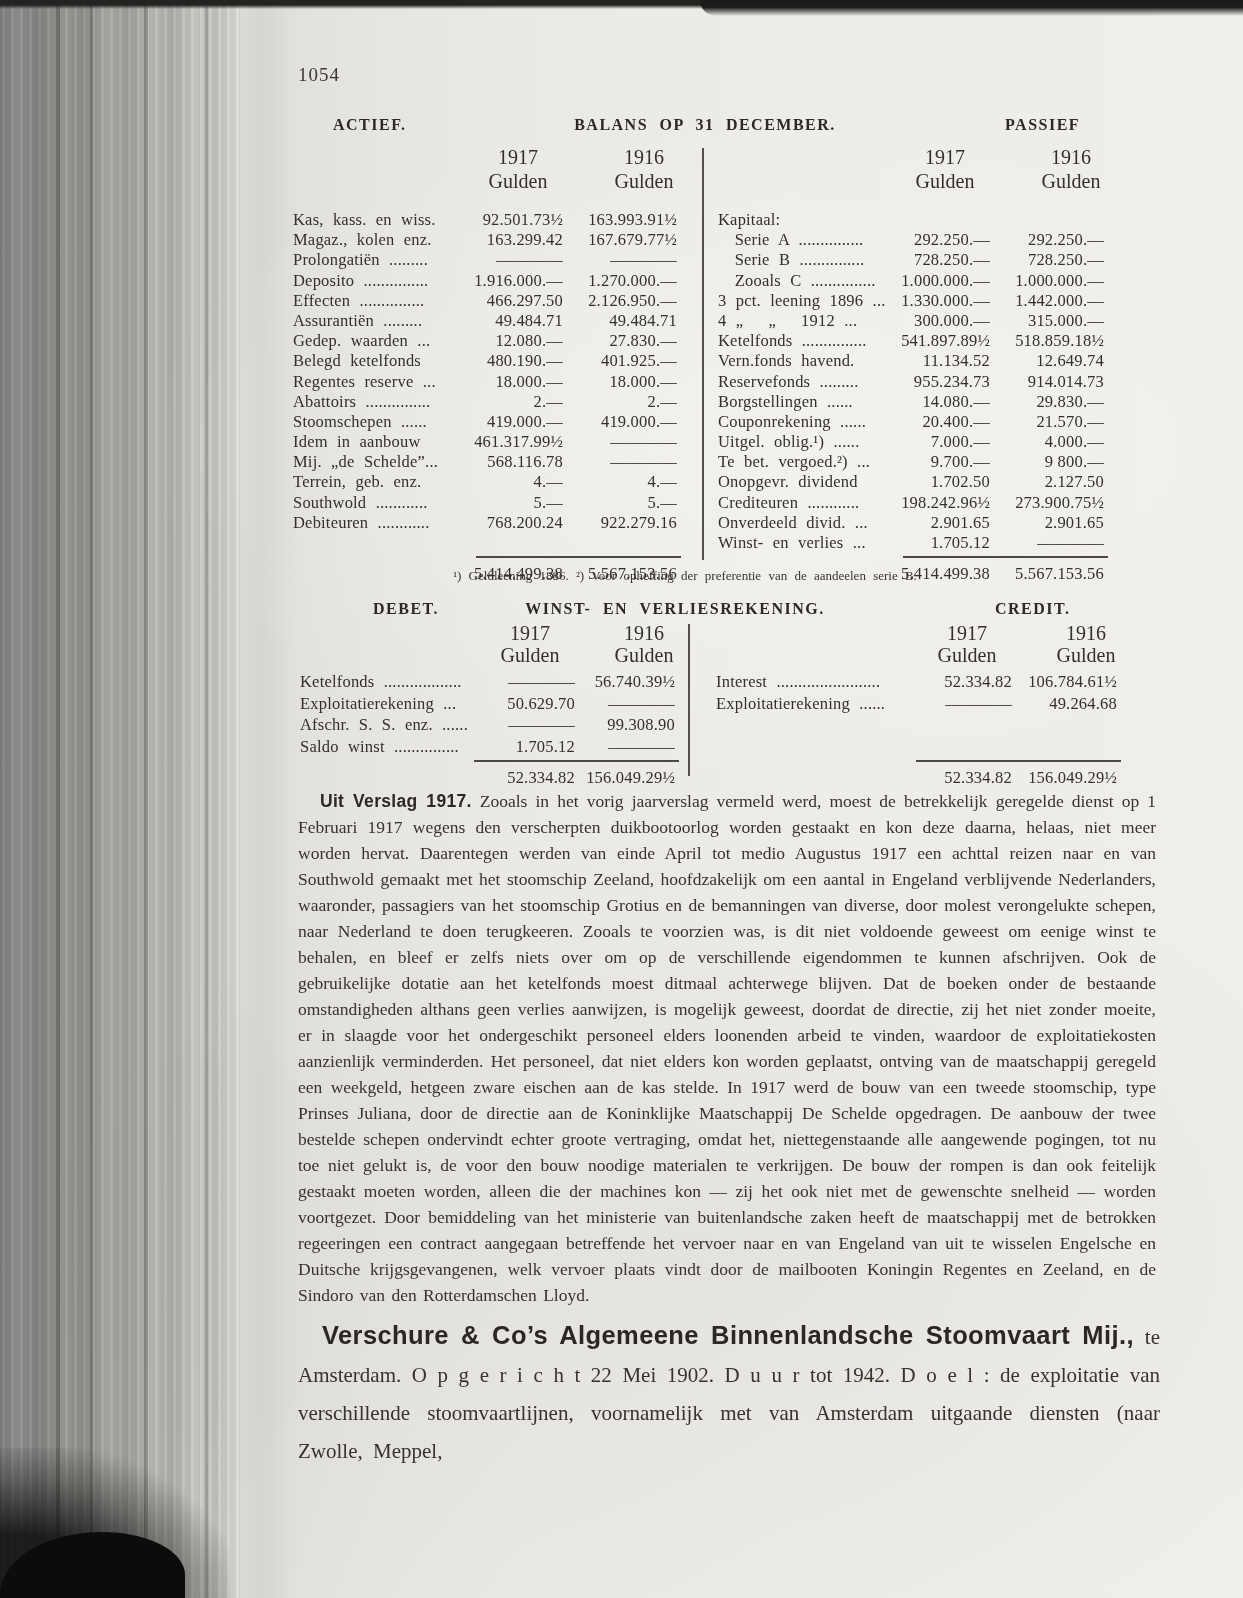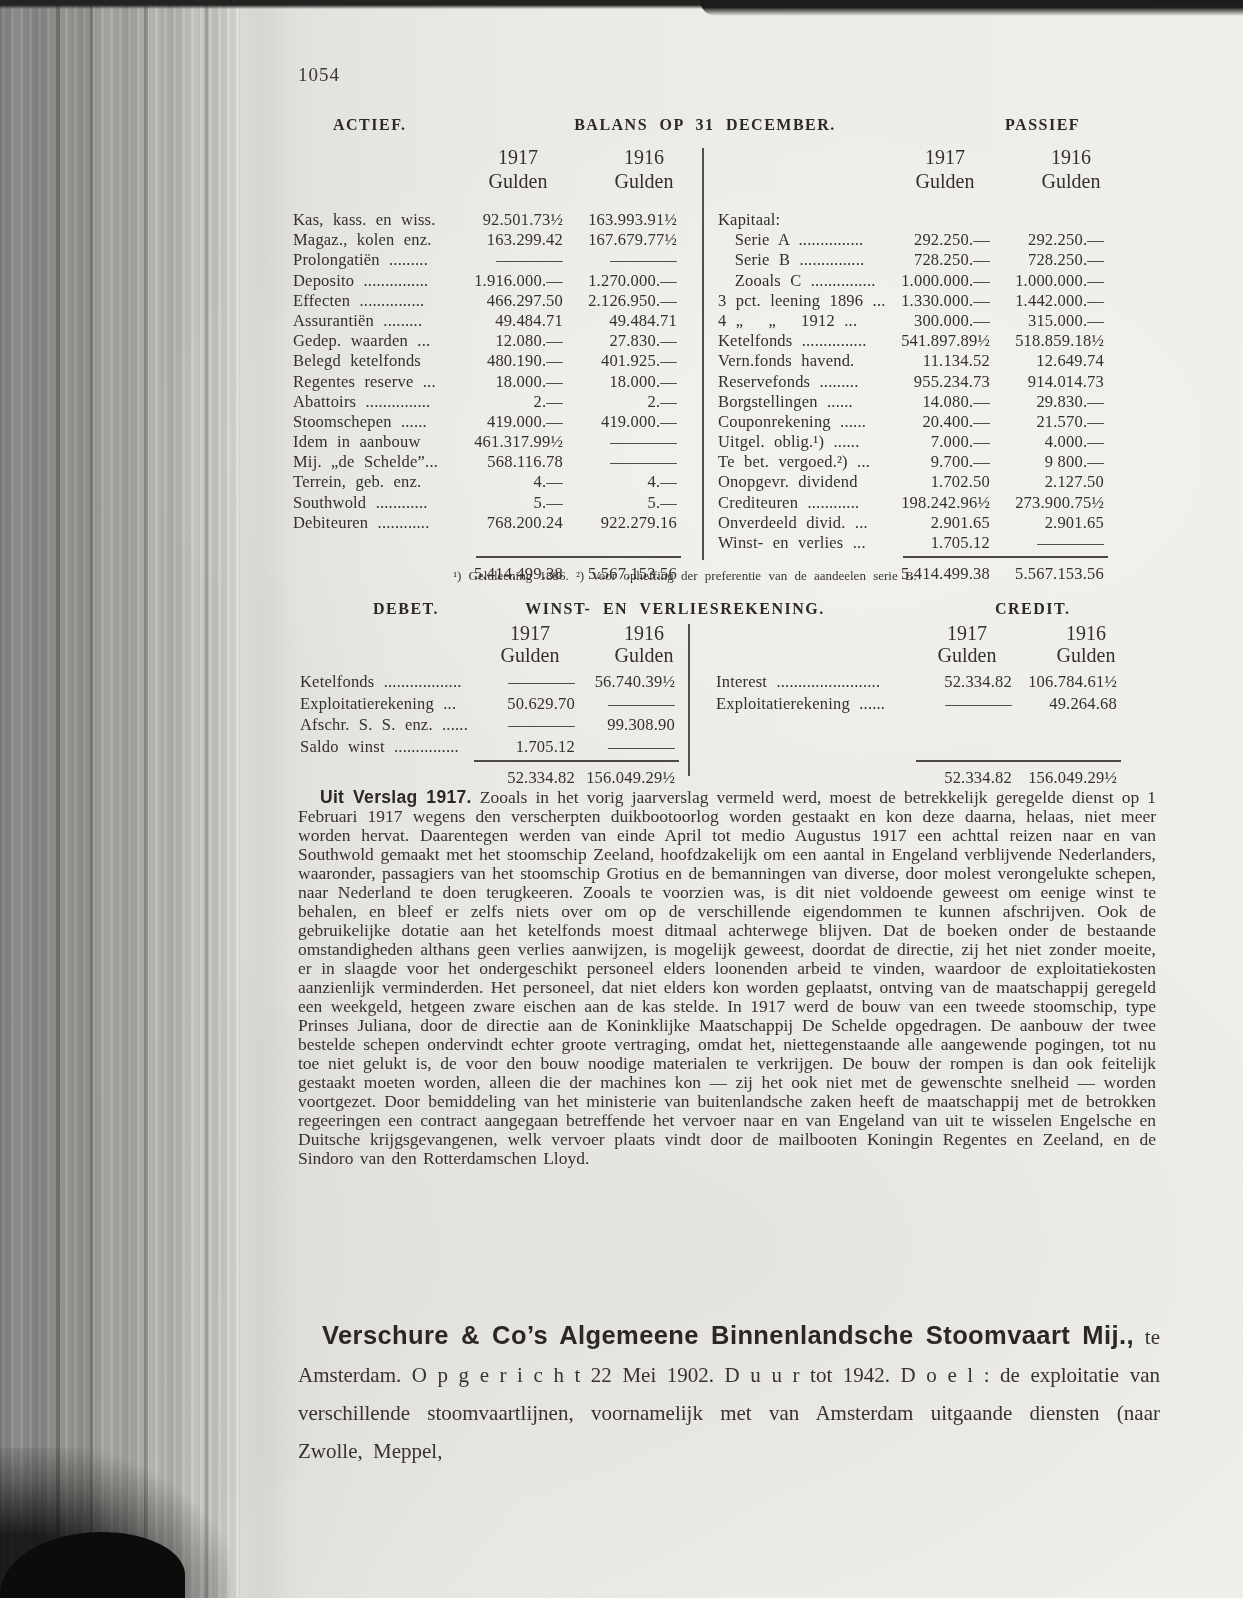--- a/index.html
+++ b/index.html
@@ -81,21 +81,21 @@
 
   .total { position:relative; height:42px; margin-top:2px; font-size:16.5px; }
   .total .rule { position:absolute; top:0; right:-4px; width:205px; border-top:2px solid #4c4944; }
   .total .num { top:8px; }
 
   .footnote { position:absolute; left:0; right:0; top:456px; text-align:center; font-size:13px;
               word-spacing:4px; color:#3a362f; }
 
   
   .report { position:absolute; left:113px; top:788px; width:858px; margin:0;
-            font-size:17.5px; line-height:19px; text-align:justify; text-indent:22px;
+            font-size:17.5px; line-height:26px; text-align:justify; text-indent:22px;
             word-spacing:2px; color:#37332d; }
   .report .lead { font-family:"Liberation Sans","DejaVu Sans",sans-serif; font-size:17.5px;
                   letter-spacing:0.3px; color:#2c2924; }
   .entry { position:absolute; left:113px; top:1316px; width:862px; margin:0;
            font-size:21px; line-height:38px; text-align:justify; text-indent:24px;
            word-spacing:5px; color:#37332d; }
   .entry b { font-family:"Liberation Sans","DejaVu Sans",sans-serif; font-size:25.5px;
              letter-spacing:0.4px; word-spacing:4px; color:#2b2823; }
 </style>
 </head>

